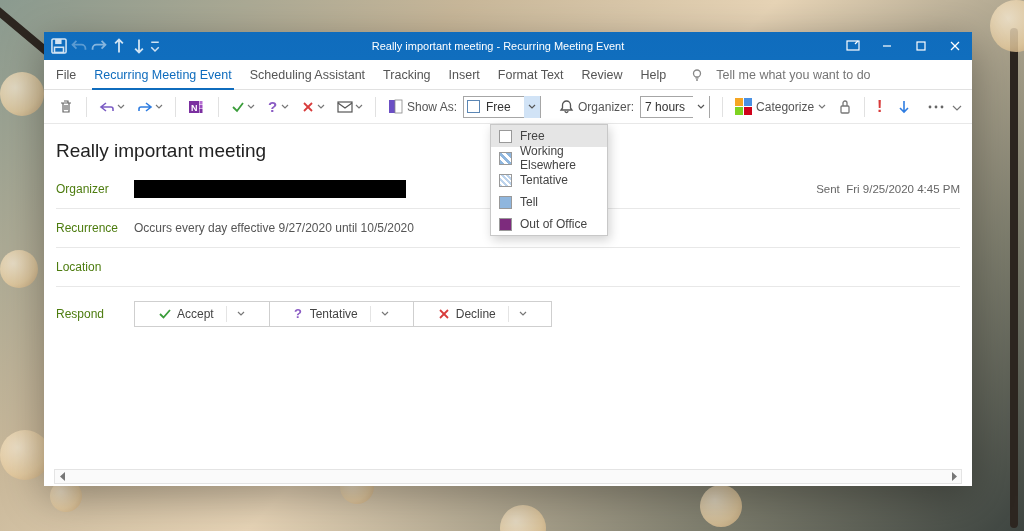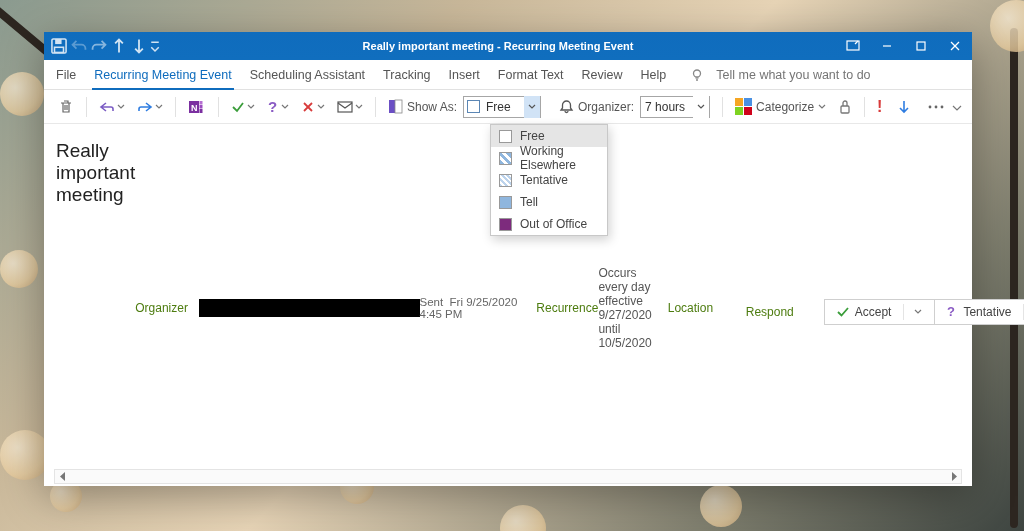--- a/index.html
+++ b/index.html
@@ -36,21 +36,21 @@
   }
   .titlebar {
     height: 28px;
     background: linear-gradient(#0f6cbd,#106ebe);
     color: #fff;
     display: flex; align-items: center;
     font-size: 11px;
   }
   .qat { display: flex; align-items: center; padding-left: 6px; gap: 2px; }
   .qat span, .qat svg { width: 18px; height: 18px; display: inline-flex; align-items: center; justify-content: center; opacity: .9; }
-  .title-center { flex: 1; text-align: center; white-space: nowrap; font-weight: bold; }
+  .title-center { flex: 1; text-align: center; white-space: nowrap; }
   .win-ctrls { display: flex; }
   .win-btn { width: 34px; height: 28px; display: flex; align-items: center; justify-content: center; }
   .win-btn svg { stroke: #fff; }
 
   .menubar {
     height: 30px;
     display: flex; align-items: center;
     padding: 0 10px;
     gap: 14px;
     border-bottom: 1px solid #e1e1e1;
@@ -84,30 +84,30 @@
   .combo .arrow { width: 16px; height: 22px; display:flex; align-items:center; justify-content:center; border-left: 0; background: #eaeaea; }
   .combo.hover .arrow { background: #d1e3f6; }
   .categorize { display:flex; align-items:center; gap:2px; }
   .caticon { display:inline-grid; grid-template-columns: 8px 8px; grid-template-rows: 8px 8px; gap:1px; }
   .caticon span:nth-child(1){background:#f5a623;} .caticon span:nth-child(2){background:#4a90e2;}
   .caticon span:nth-child(3){background:#7ed321;} .caticon span:nth-child(4){background:#d0021b;}
 
   .info-strip { display:flex; align-items:center; gap:6px; height:22px; padding:0 10px; font-size:11px; color:#555; }
   .info-strip svg { stroke:#0f6cbd; }
 
-  .body { flex:1; padding: 6px 12px 0 12px; display:flex; flex-direction:row; }
+  .body { flex:1; padding: 6px 12px 0 12px; display:flex; flex-direction:column; }
   .subject { font-size: 19px; font-weight: 400; color:#222; padding: 10px 0 12px 0; }
   .row { display:flex; align-items:center; min-height:30px; font-size:12px; color:#555; }
   .row-label { width:78px; color:#4d7c0f; }
   .row-sep { border-bottom: 1px solid #e8e8e8; margin: 4px 0; }
   .org-block { width:272px; height:18px; background:#000; }
   .sent { margin-left:auto; font-size:11.5px; color:#666; }
   .respond-btn {
     display:inline-flex; align-items:center; gap:6px;
-    border:1px solid #cfcfcf; height:26px; padding:0 12px; font-size:12px; color:#444; background:#fff;
+    border:1px solid #cfcfcf; height:26px; padding:0 24px; font-size:12px; color:#444; background:#fff;
   }
   .respond-btn .divider { width:0; height:16px; border-left:1px solid #e4e4e4; margin:0 4px 0 6px;}
   .resp-group { display:flex; }
   .resp-group .respond-btn + .respond-btn { margin-left:-1px; }
 
   .scrollbar { position:absolute; bottom:2px; left:10px; right:10px; height:15px; border:1px solid #e4e4e4; background:#fafafa; display:flex; justify-content:space-between; align-items:center; }
   .scrollbar .sarrow { width:15px; height:13px; display:flex; align-items:center; justify-content:center; }
 
   
   .dropdown {

